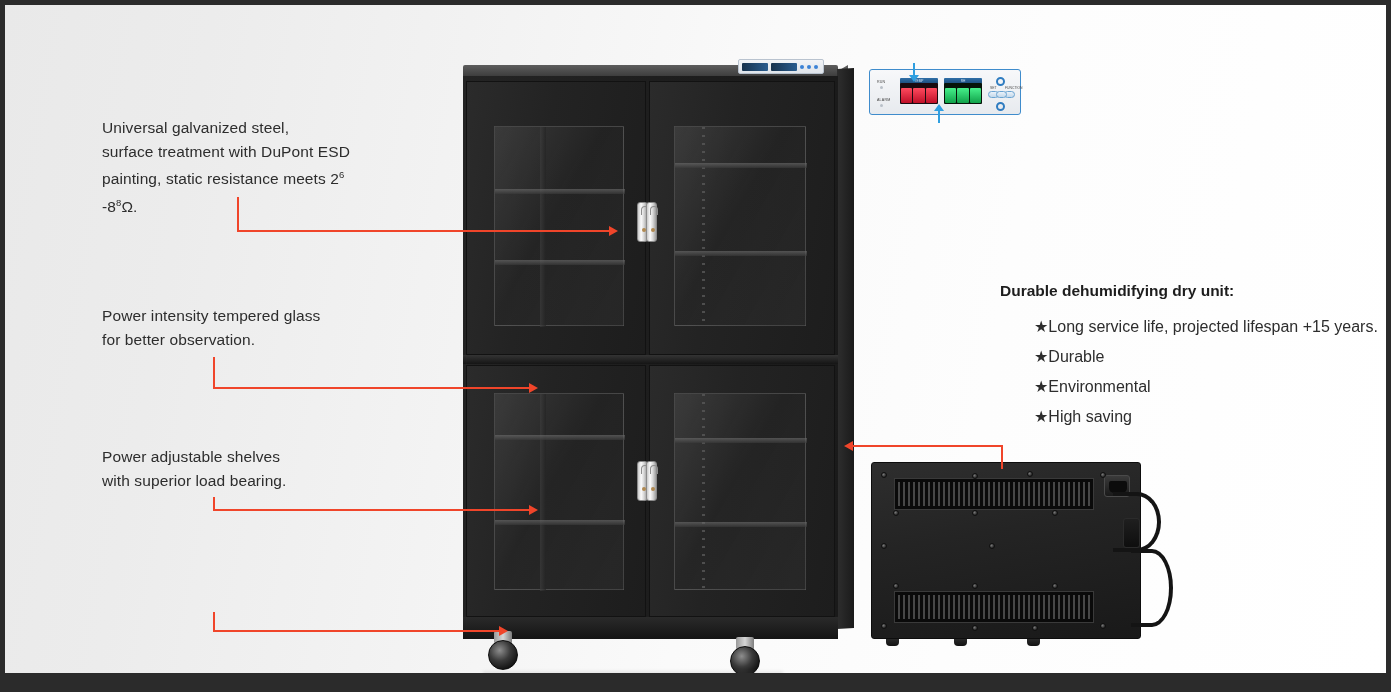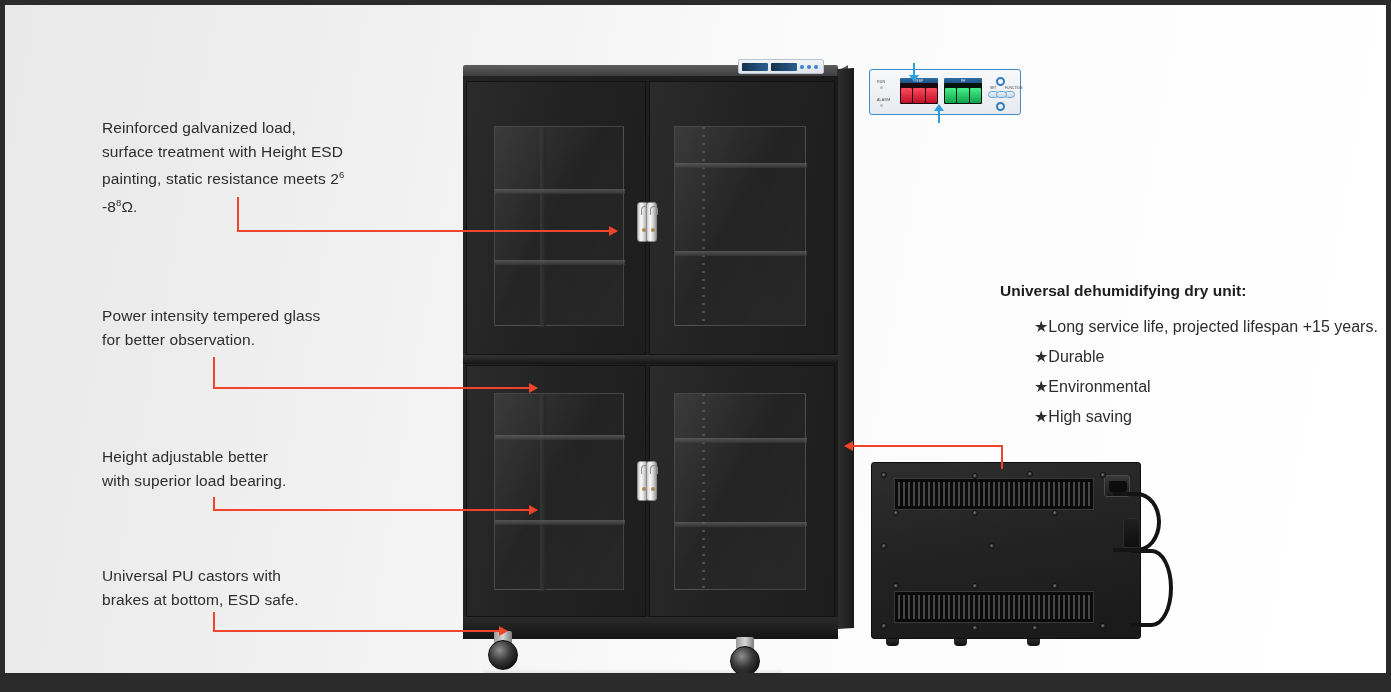--- a/index.html
+++ b/index.html
@@ -439,33 +439,31 @@
     <div class="arrow-r" style="left:524px; top:500px;"></div>
 
     <div class="ln lnv" style="left:208px; top:607px; height:20px;"></div>
     <div class="ln lnh" style="left:208px; top:625px; width:290px;"></div>
     <div class="arrow-r" style="left:494px; top:621px;"></div>
 
     <div class="ln lnv" style="left:996px; top:440px; height:24px;"></div>
     <div class="ln lnh" style="left:848px; top:440px; width:149px;"></div>
     <div class="arrow-l" style="left:839px; top:436px;"></div>
 
-    <div class="txt" id="t-steel"><span>Reinforced galvanized load,</span>
-<span>surface treatment with Height ESD</span>
+    <div class="txt" id="t-steel"><span>Universal galvanized steel,</span>
+<span>surface treatment with DuPont ESD</span>
 <span>painting, static resistance meets 2</span><span class="sup">6</span>
 <span>-8</span><span class="sup">8</span><span>Ω.</span></div>
 
     <div class="txt" id="t-glass">Power intensity tempered glass
 for better observation.</div>
-    <div class="txt" id="t-shelves">Height adjustable better
+    <div class="txt" id="t-shelves">Power adjustable shelves
 with superior load bearing.</div>
-    <div class="txt" id="t-castors">Universal PU castors with
-brakes at bottom, ESD safe.</div>
-
-    <div id="t-dry-title">Universal dehumidifying dry unit:</div>
+
+    <div id="t-dry-title">Durable dehumidifying dry unit:</div>
     <div class="dry-item" id="d0"><span class="dry-star">★</span><span>Long service life, projected lifespan +15 years.</span></div>
     <div class="dry-item" id="d1"><span class="dry-star">★</span><span>Durable</span></div>
     <div class="dry-item" id="d2"><span class="dry-star">★</span><span>Environmental</span></div>
     <div class="dry-item" id="d3"><span class="dry-star">★</span><span>High saving</span></div>
 
   </div>
   <div id="bottombar"></div>
 </div>
 
 </body></html>

